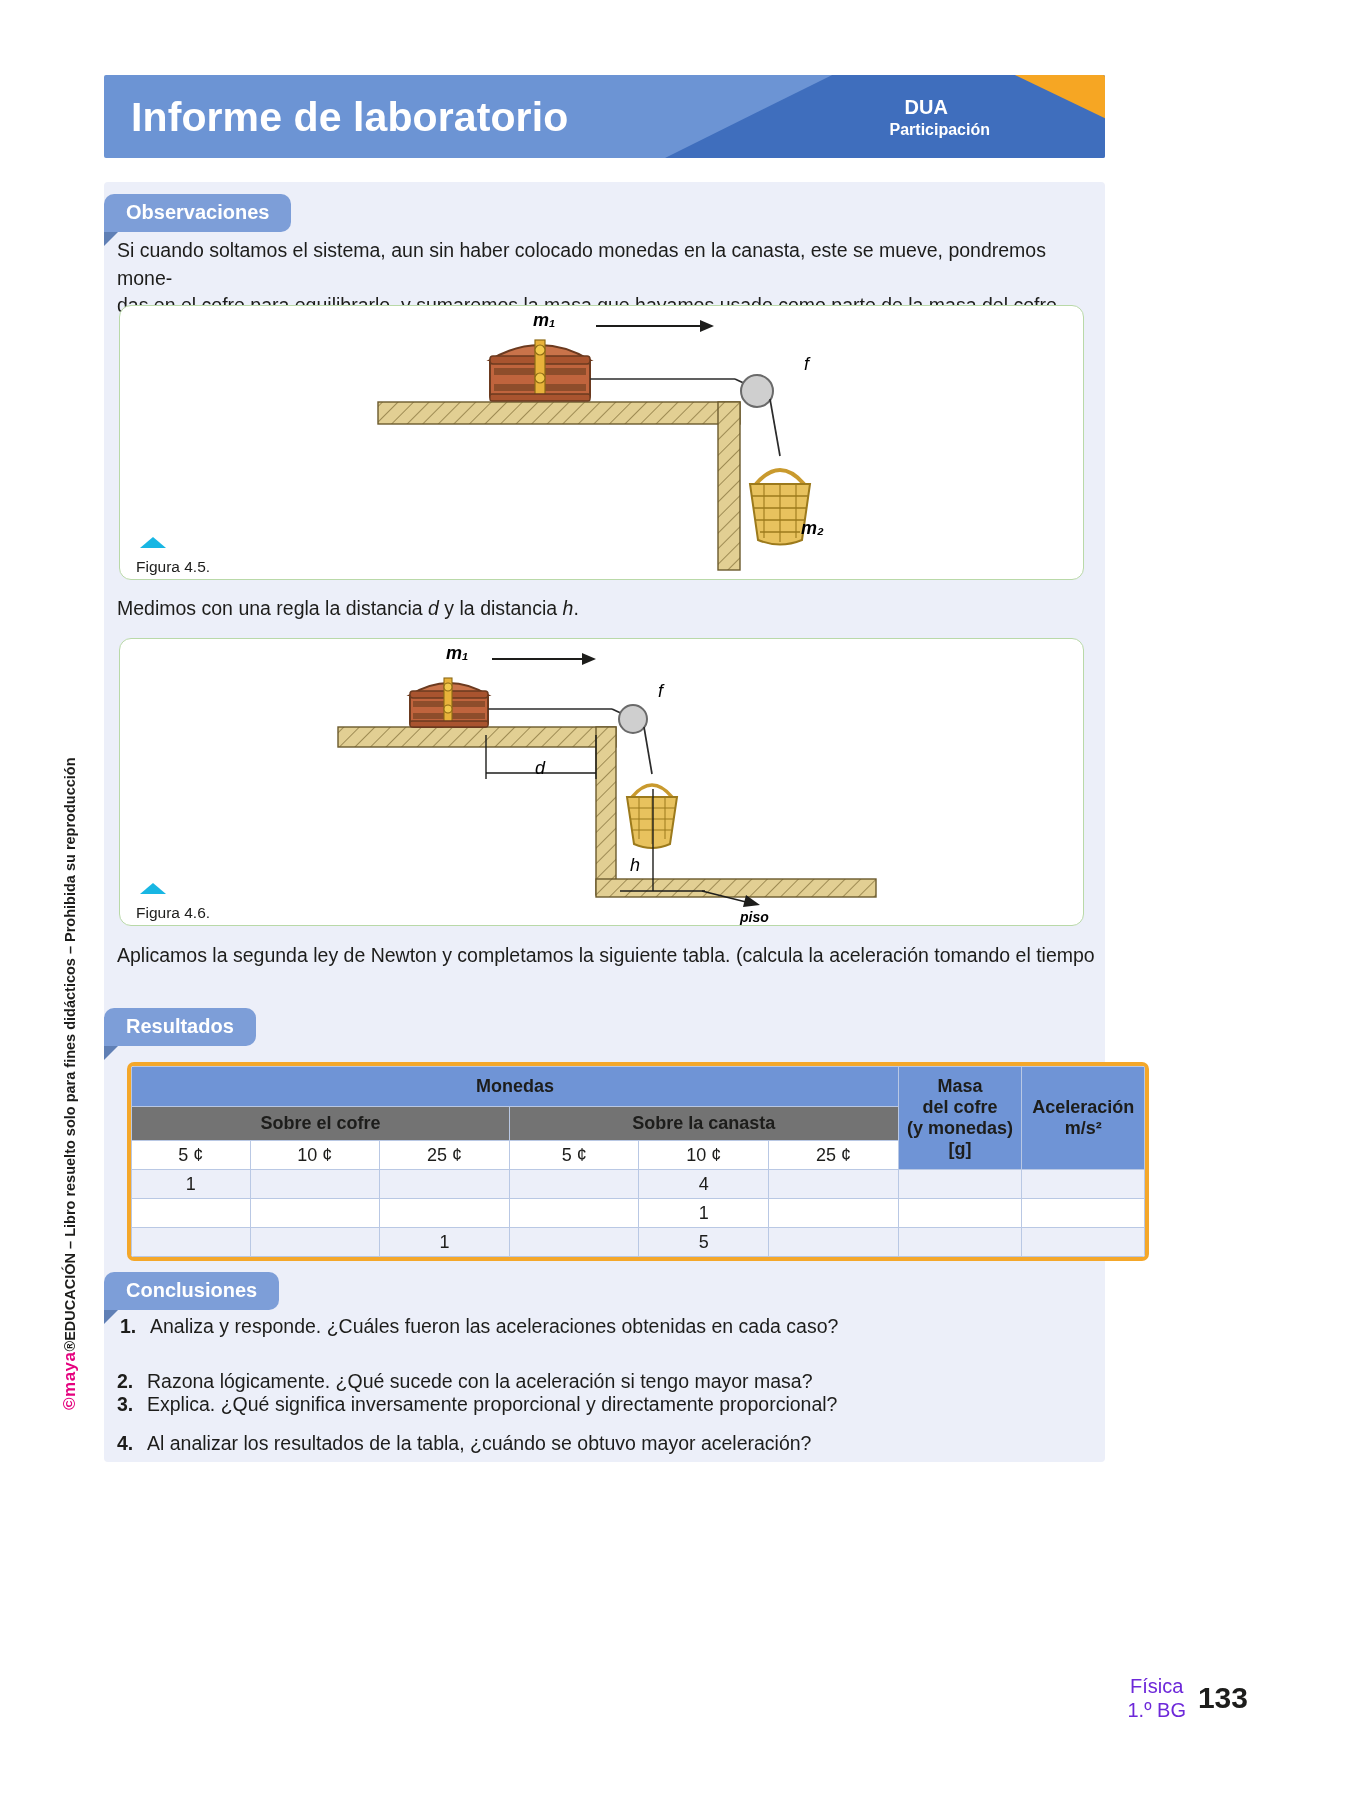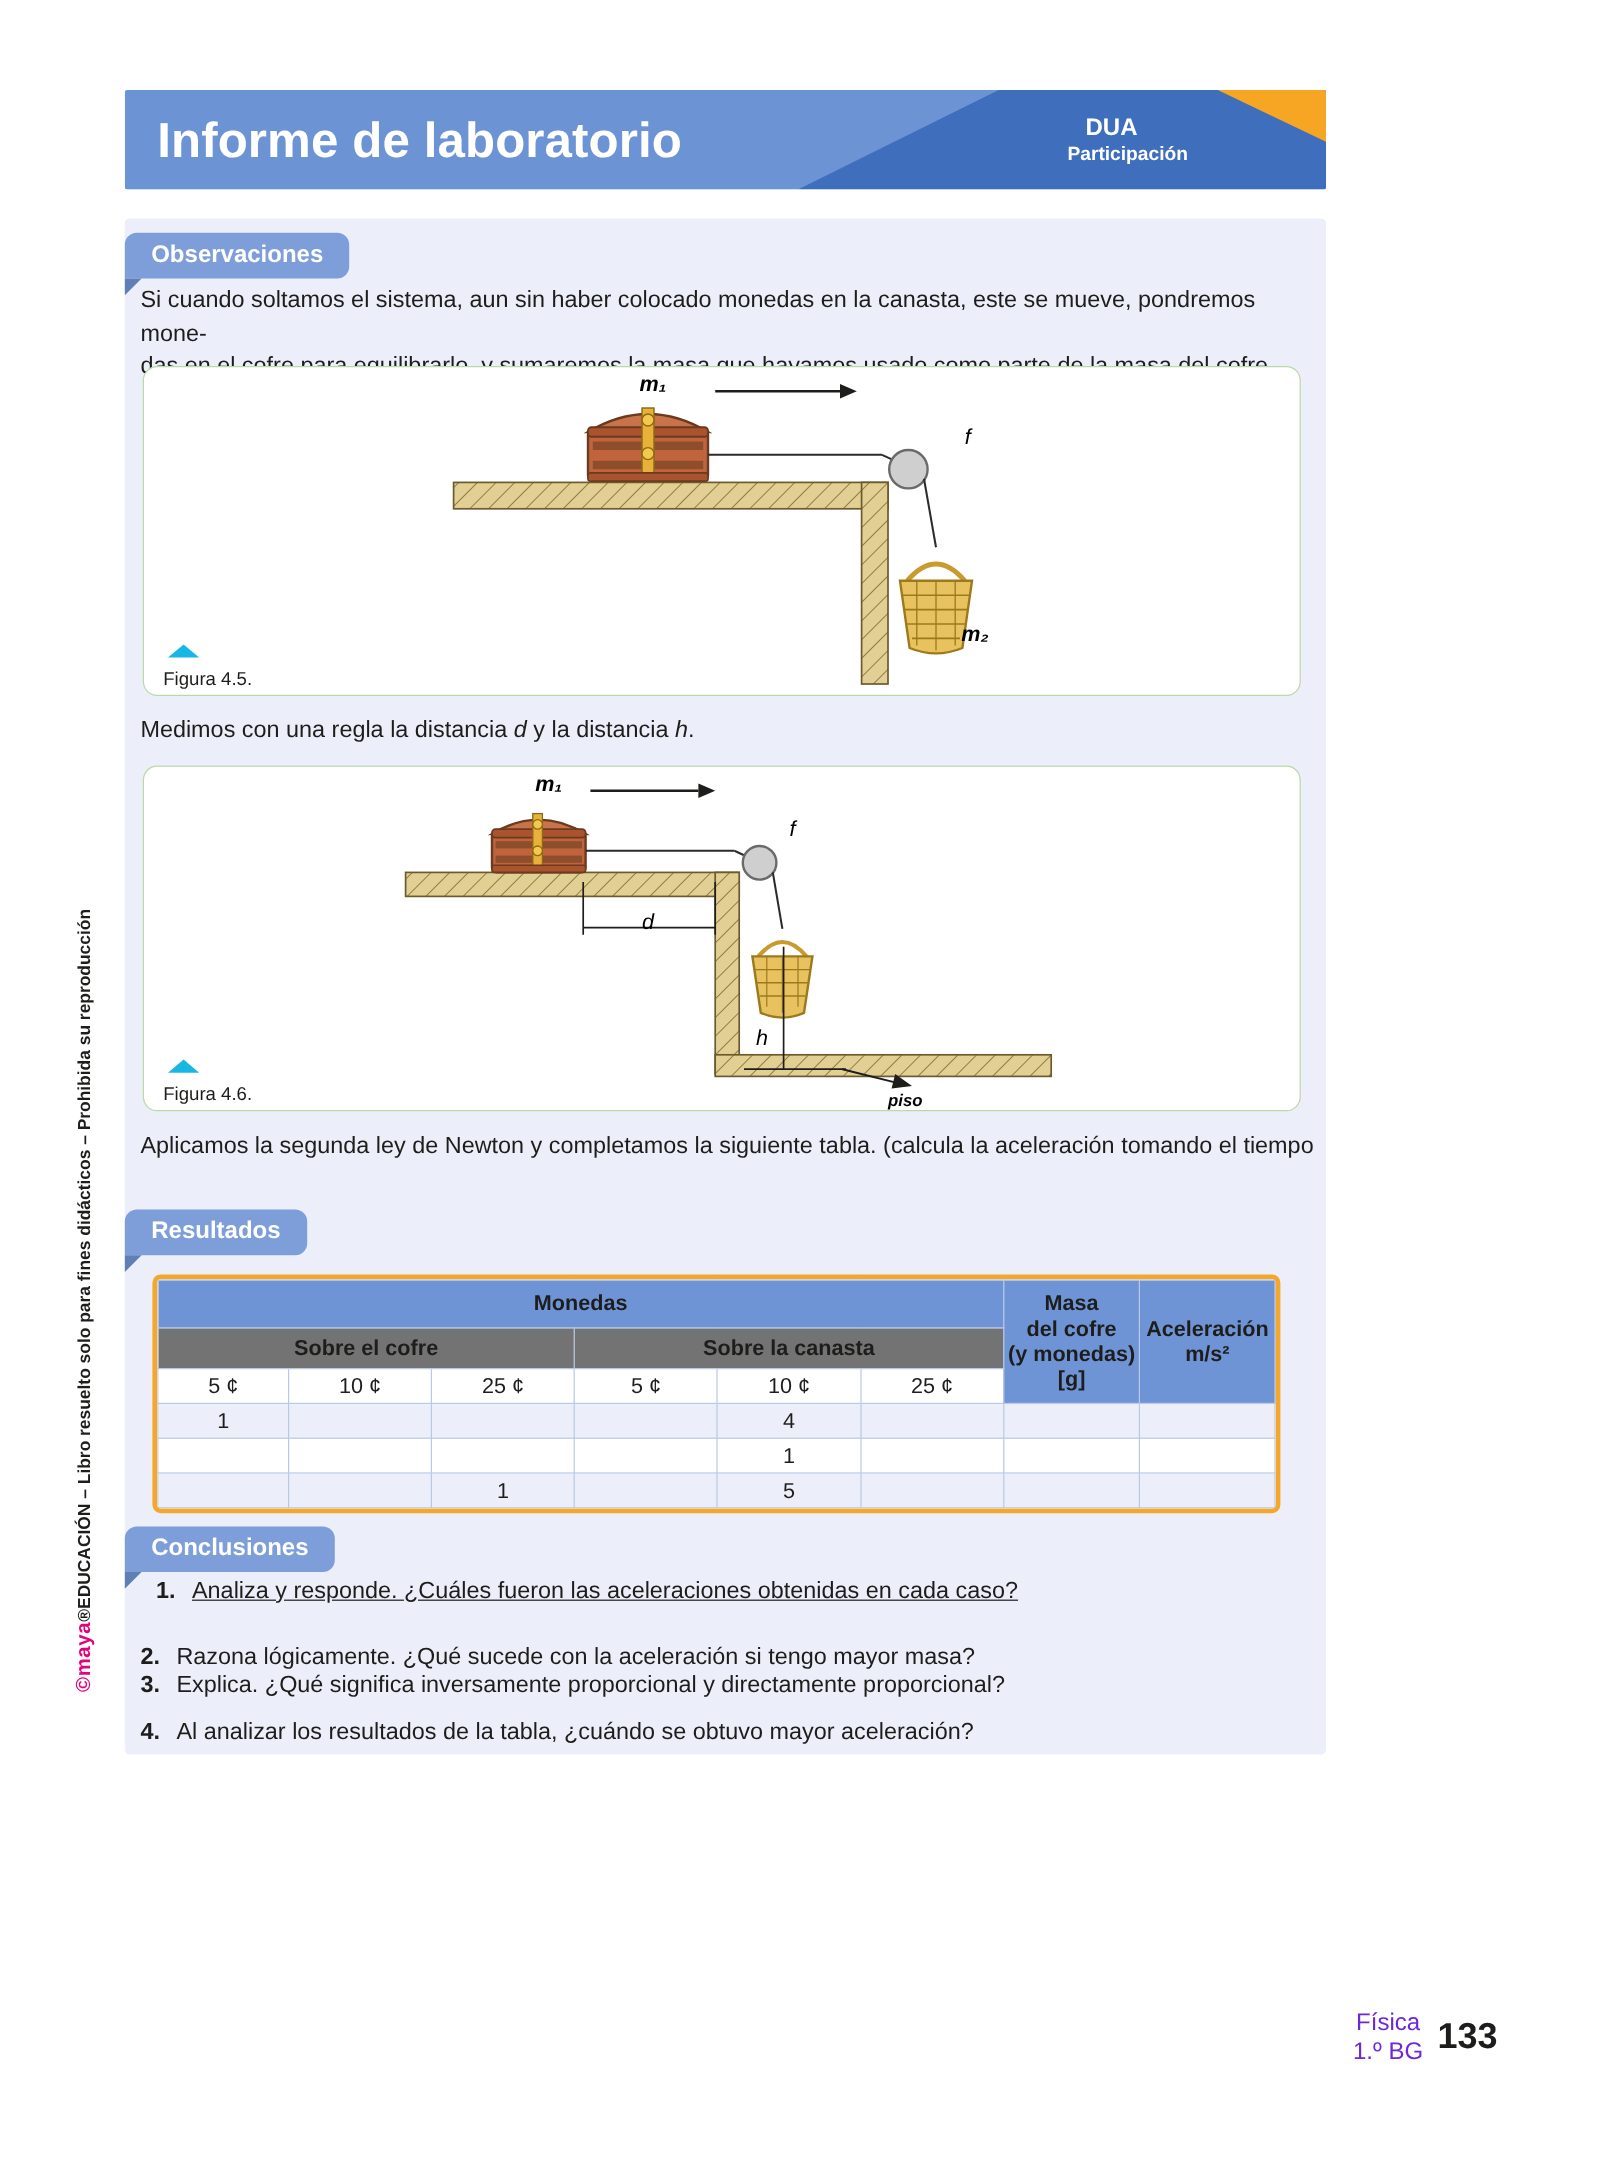--- a/index.html
+++ b/index.html
@@ -95,21 +95,21 @@
     position:absolute;
     width:0;height:0;
     border-left:13px solid transparent;
     border-right:13px solid transparent;
     border-bottom:11px solid #18b6e3;
   }
 
   
   #table-wrap {
     position:absolute; left:127px; top:1062px;
-    width:940px;
+    width:1022px;
     border:4px solid #f4a72a;
     border-radius:7px;
     overflow:hidden;
     background:#fff;
   }
   table.res { border-collapse:collapse; width:100%; table-layout:fixed; }
   table.res td, table.res th {
     border:1px solid #b9c8e4;
     text-align:center;
     font-size:18px;
@@ -392,21 +392,21 @@
         <td></td>
         <td></td>
         <td></td>
       </tr>
     </tbody>
   </table>
 </div>
 
 <div class="sect-tab" style="left:104px; top:1272px;">Conclusiones</div>
 
-<div class="concl-item" style="left:130px; top:1315px;text-decoration:underline;">
+<div class="concl-item" style="left:120px; top:1315px;">
   <span class="concl-num">1.</span><span>Analiza y responde. ¿Cuáles fueron las aceleraciones obtenidas en cada caso?</span>
 </div>
 <div class="concl-item" style="left:117px; top:1354px;margin-top:16px;">
   <span class="concl-num">2.</span><span>Razona lógicamente. ¿Qué sucede con la aceleración si tengo mayor masa?</span>
 </div>
 <div class="concl-item" style="left:117px; top:1393px;">
   <span class="concl-num">3.</span><span>Explica. ¿Qué significa inversamente proporcional y directamente proporcional?</span>
 </div>
 <div class="concl-item" style="left:117px; top:1432px;">
   <span class="concl-num">4.</span><span>Al analizar los resultados de la tabla, ¿cuándo se obtuvo mayor aceleración?</span>

